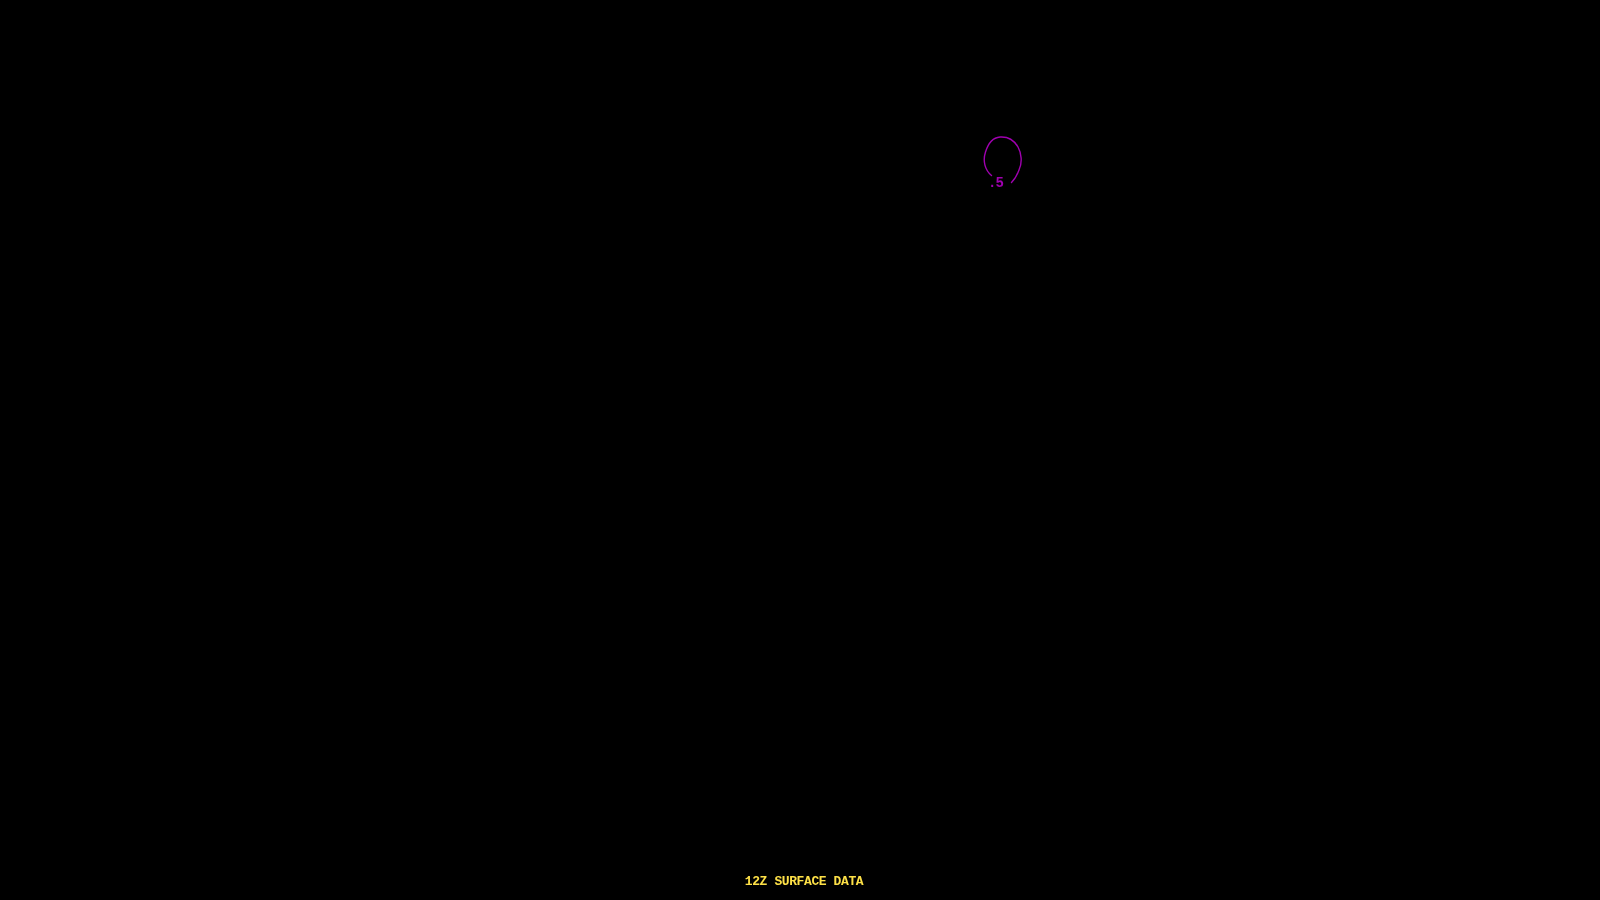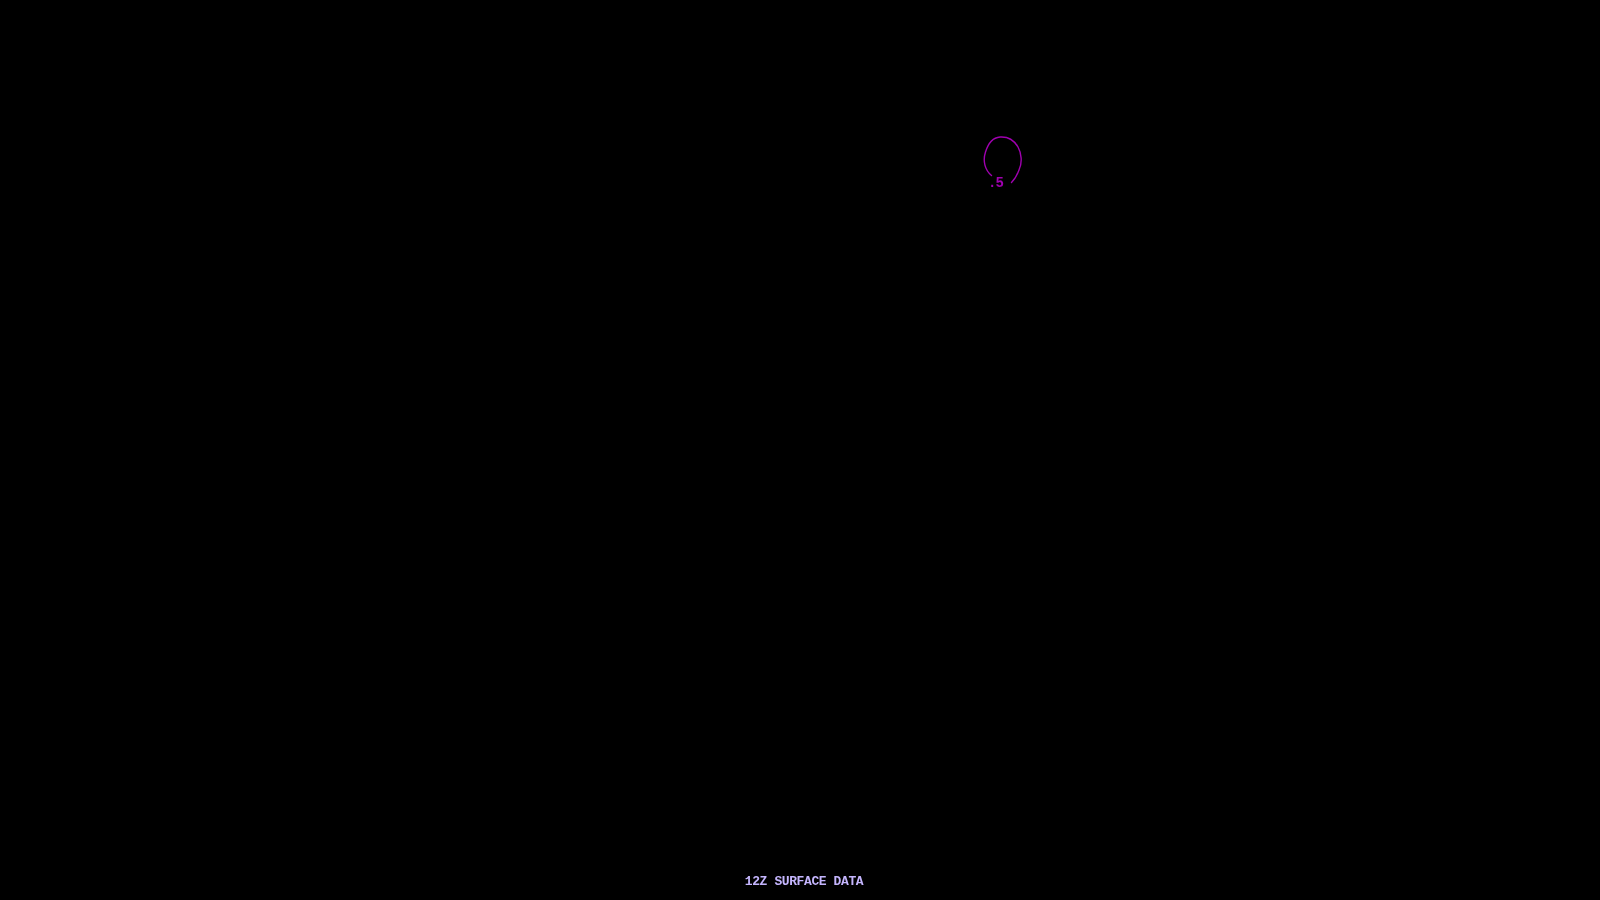--- a/index.html
+++ b/index.html
@@ -52,15 +52,15 @@
 </head>
 <body>
 
 <div class="plot-area">
 
   <svg class="contour-overlay" viewBox="0 0 1600 900" xmlns="http://www.w3.org/2000/svg">
     <path class="contour-path" d="M 991.5 175.5 C 985 170 982.5 161 985.5 152 C 988 144 993 137.5 1000 137 C 1007 136.5 1014 140 1018 147 C 1021.5 153 1022.5 163 1019 170 C 1017.5 174 1015 179 1011.5 182.5" stroke="#A000B0"></path>
     <text class="contour-label" x="988" y="187" fill="#A000B0">.5</text>
   </svg>
 
-  <div class="plot-caption" style="color: #c4b5fd;">12Z SURFACE DATA</div>
+  <div class="plot-caption" style="color: #fde047;">12Z SURFACE DATA</div>
 
 </div>
 
 </body></html>

